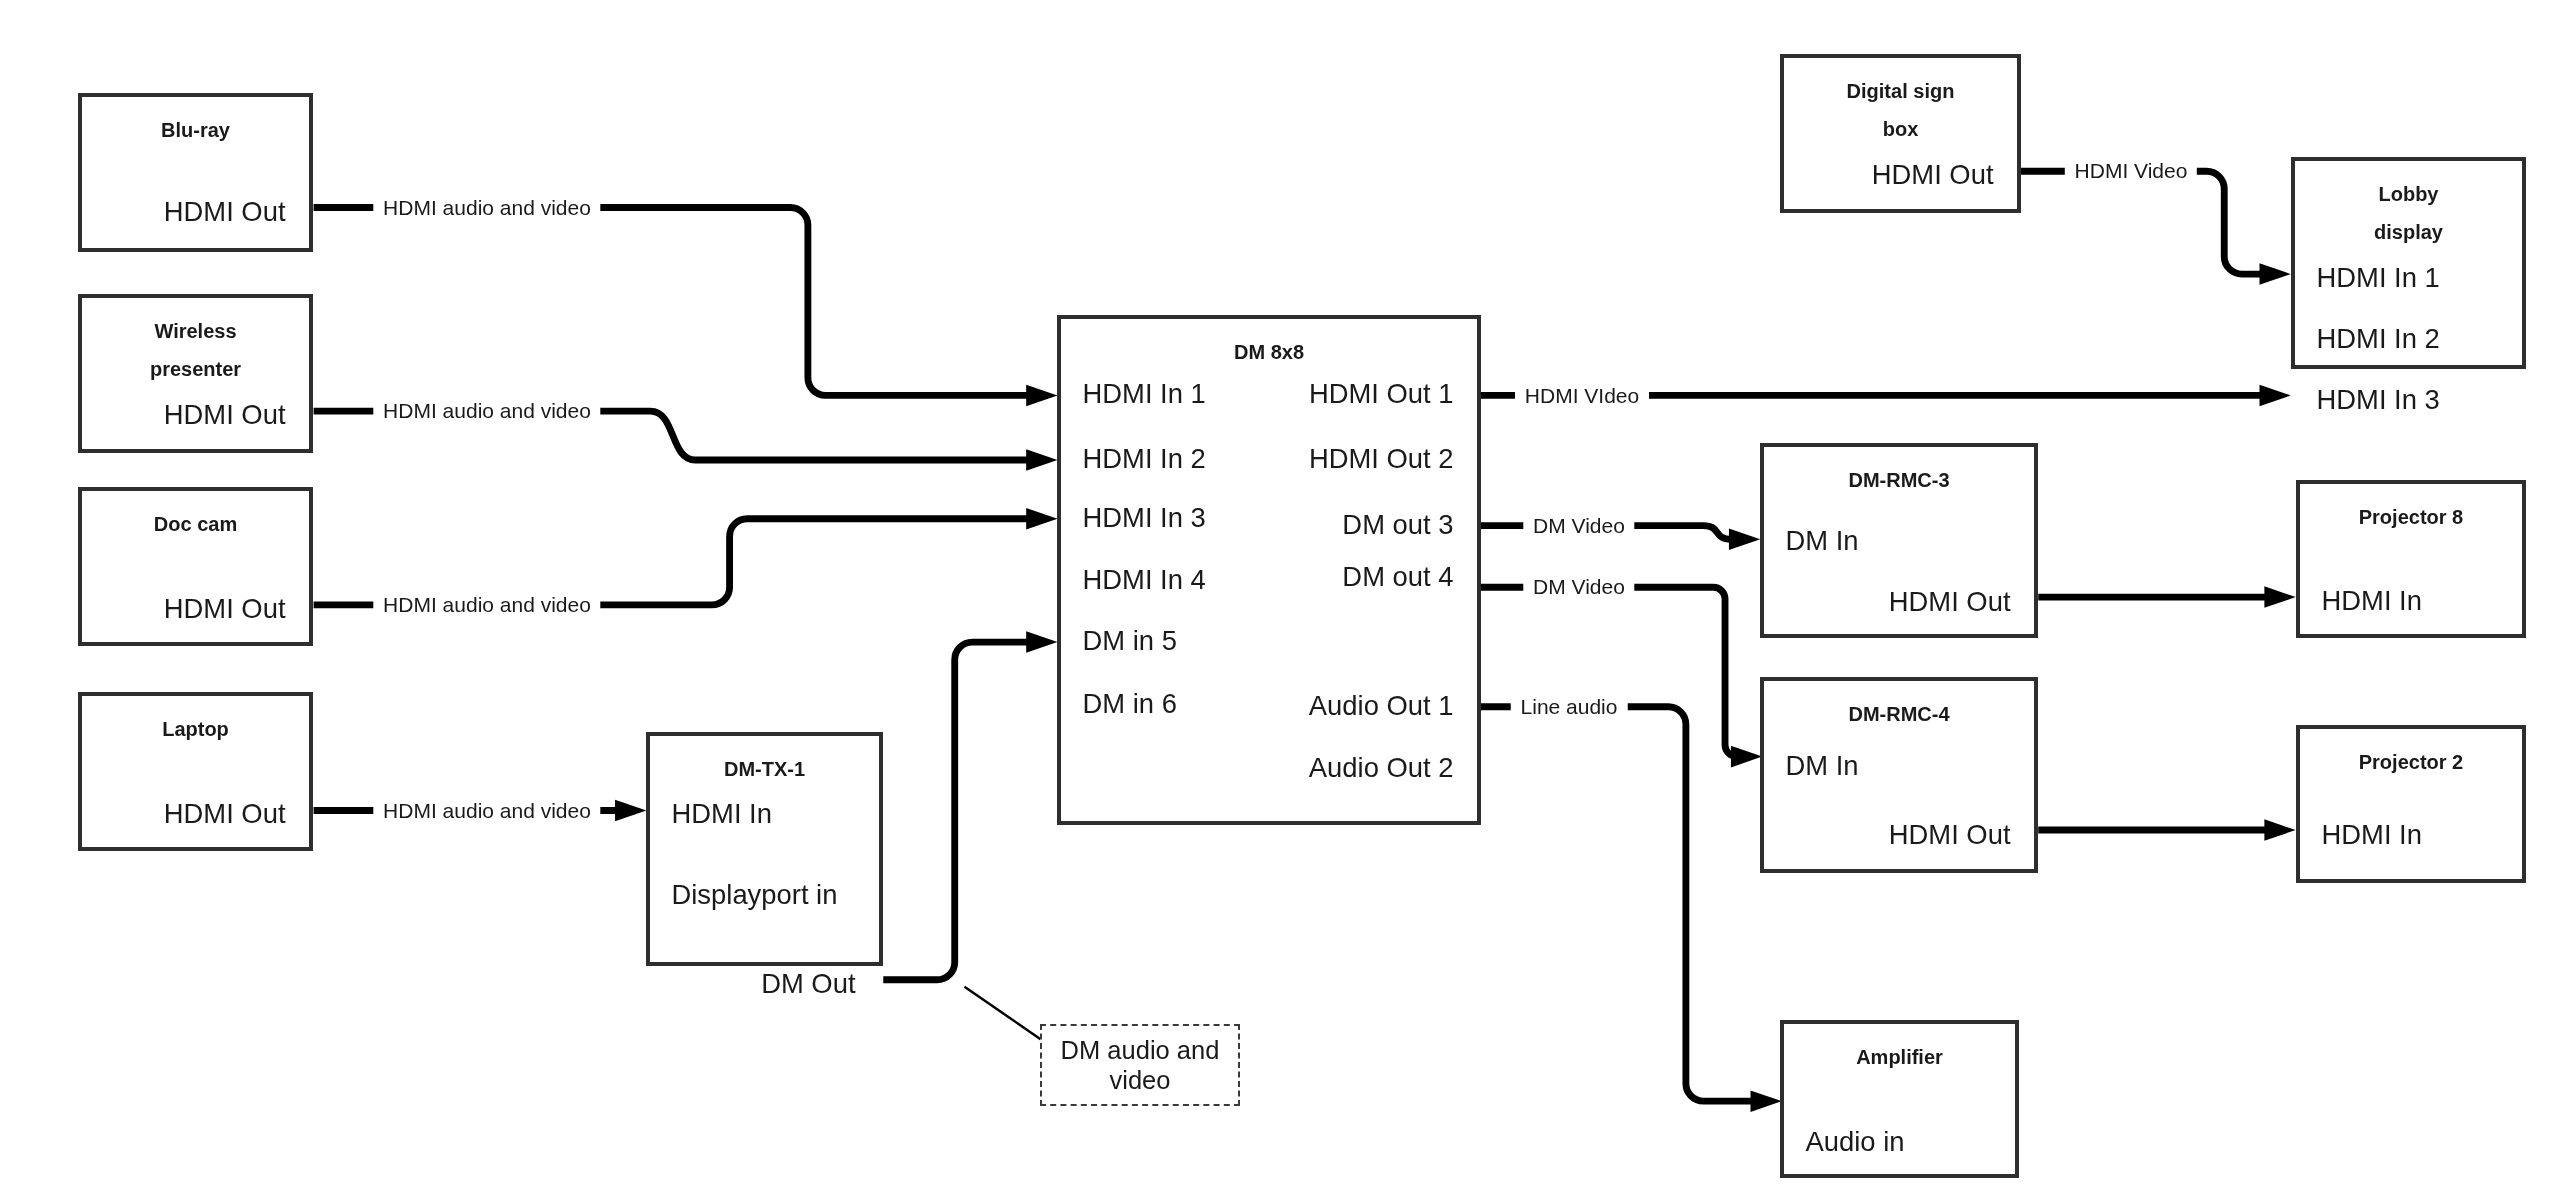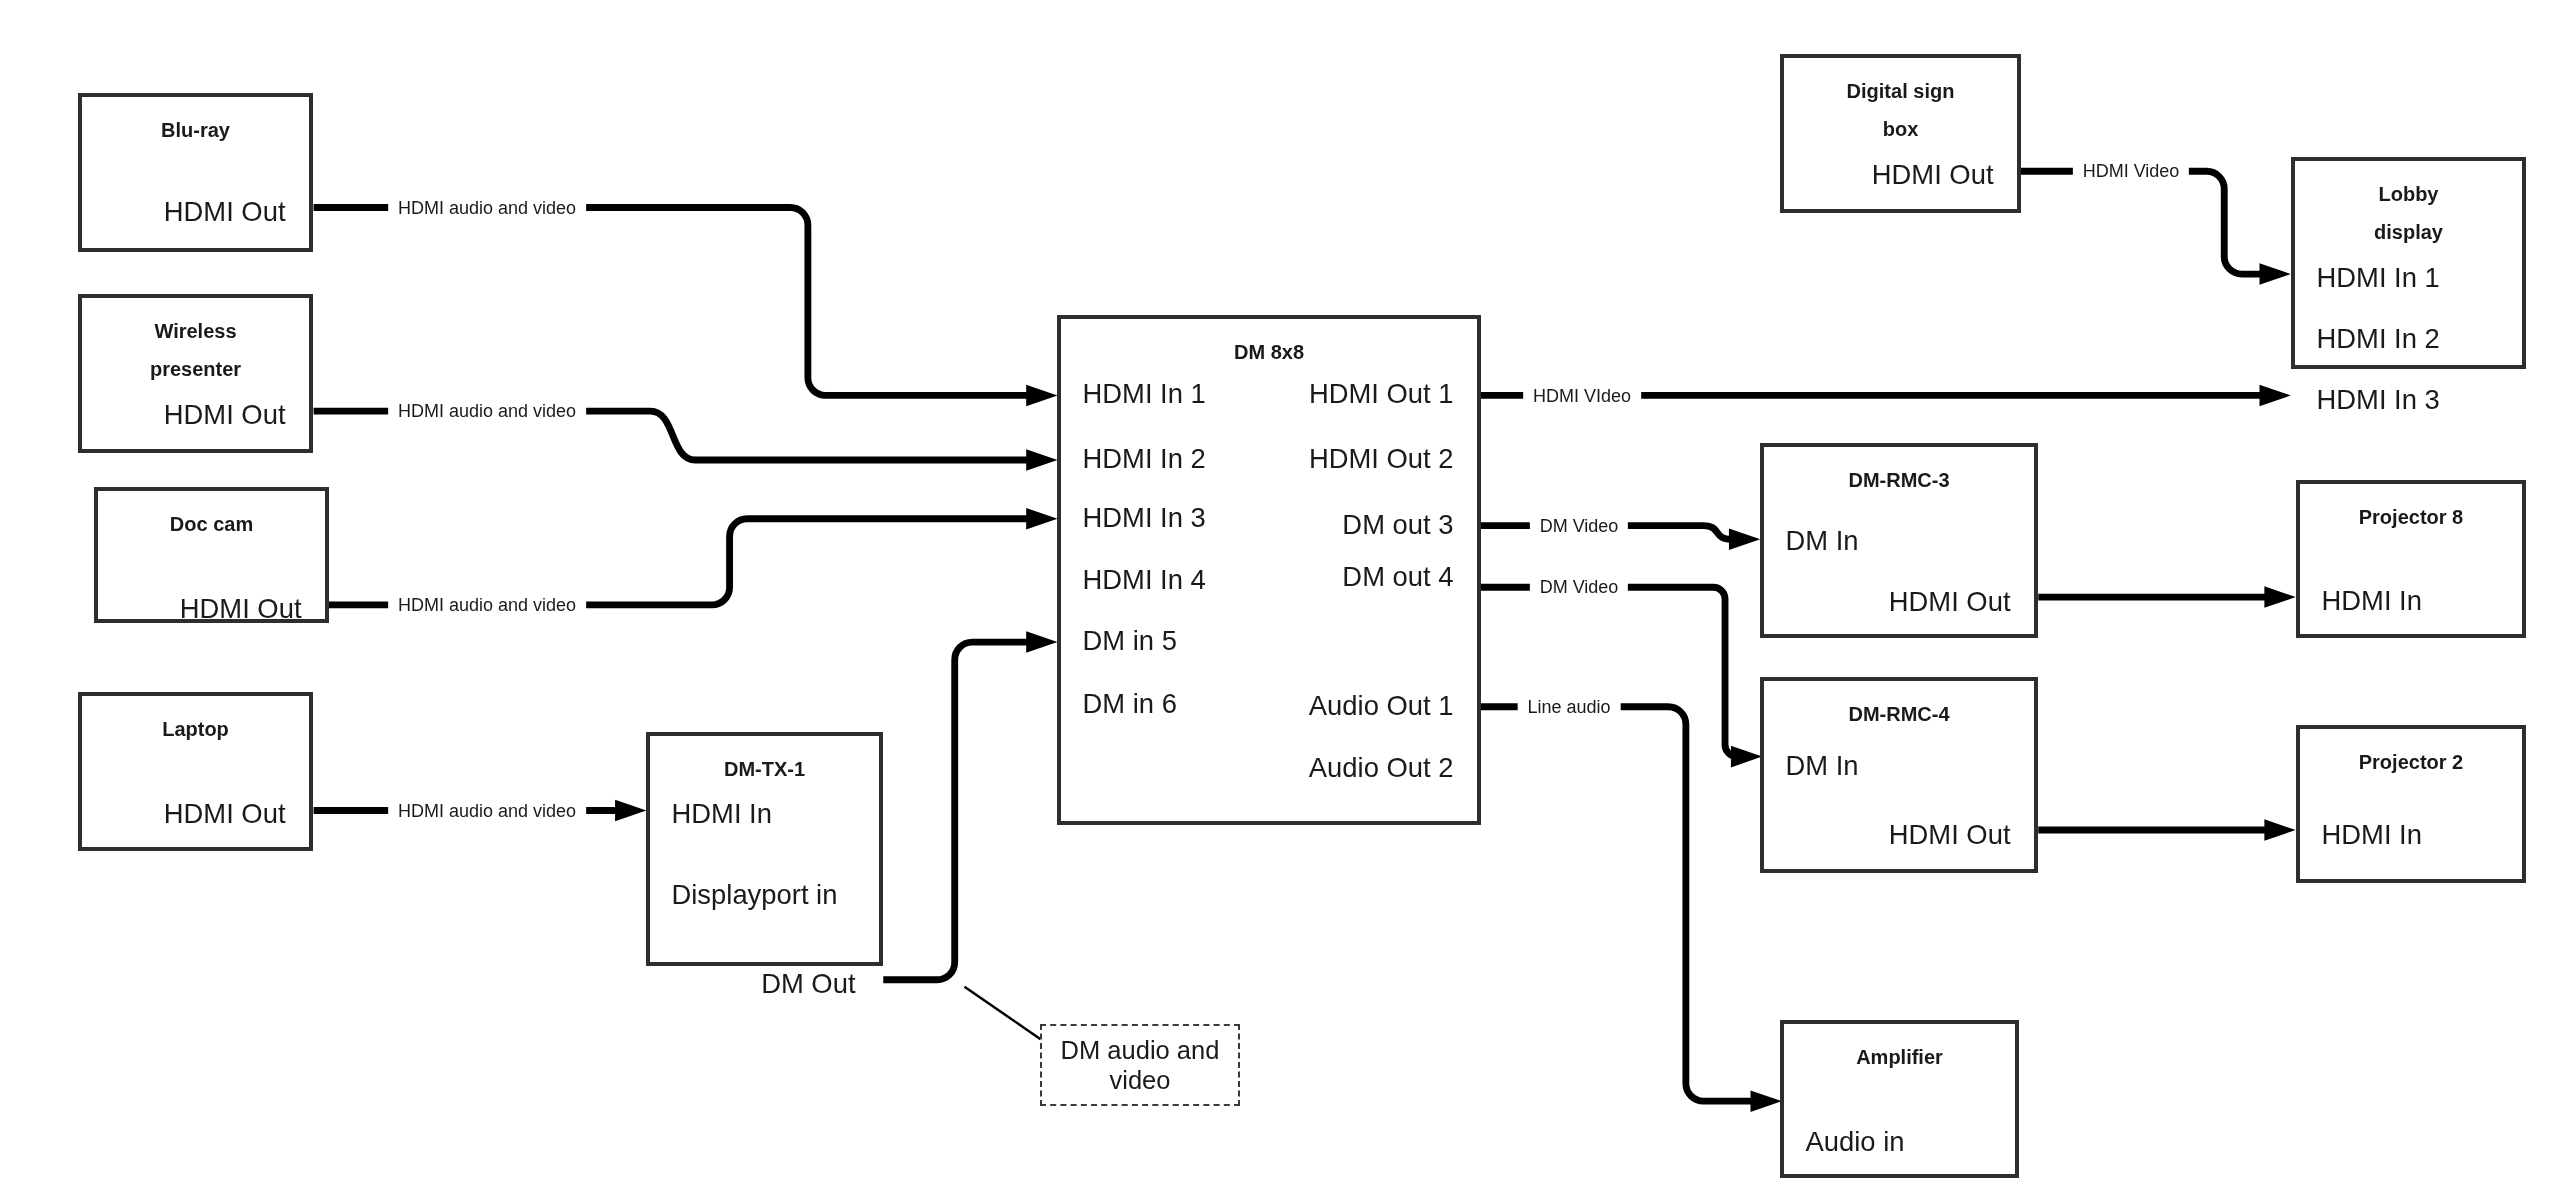--- a/index.html
+++ b/index.html
@@ -32,21 +32,21 @@
     font-size:27.4px;
     white-space:nowrap;
     transform:translateY(-50%);
   }
   .port.left{left:21.5px;}
   .port.right{right:23.5px;text-align:right;}
   .wire-label{
     position:absolute;
     transform:translate(-50%,-50%);
     background:#ffffff;
-    font-size:18px;
+    font-size:21px;
     padding:2px 9.8px;
     white-space:nowrap;
     z-index:3;
   }
   .note-box{
     position:absolute;
     border:2px dashed #3a3a3a;
     background:#ffffff;
     box-sizing:border-box;
     text-align:center;
@@ -101,21 +101,21 @@
   </div>
 
   <div class="box" style="left:78px;top:294px;width:235px;height:159px;">
     <div class="box-title">
       <div>Wireless</div>
       <div>presenter</div>
     </div>
     <div class="port right" style="top:117px;">HDMI Out</div>
   </div>
 
-  <div class="box" style="left:94px;top:487px;width:235px;height:136px;text-decoration:underline;">
+  <div class="box" style="left:78px;top:487px;width:235px;height:159px;text-decoration:underline;">
     <div class="box-title">
       <div>Doc cam</div>
     </div>
     <div class="port right" style="top:118px;">HDMI Out</div>
   </div>
 
   <div class="box" style="left:78px;top:692px;width:235px;height:159px;">
     <div class="box-title">
       <div>Laptop</div>
     </div>

